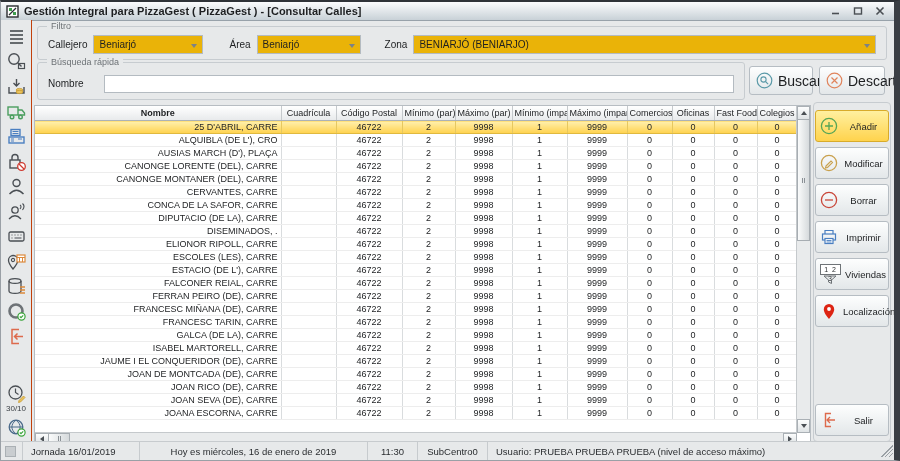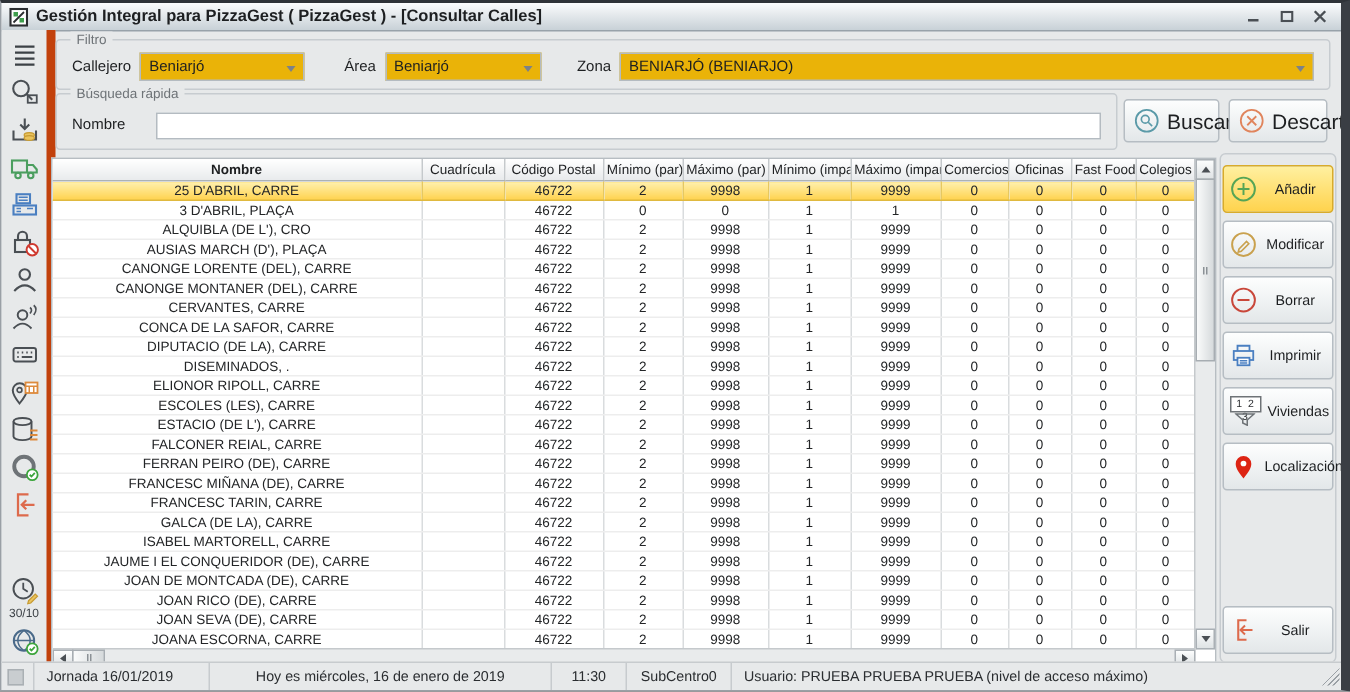--- a/index.html
+++ b/index.html
@@ -8,21 +8,21 @@
     border-top:2px solid #2f3338;border-right:6px solid #3a3e44;border-left:1px solid #9aa0a6;border-bottom:1px solid #9aa0a6;text-decoration:underline;}
   
   .titlebar{position:absolute;left:0;top:0;right:0;height:18px;
     background:linear-gradient(#fbfcfd,#c8d1d7);border-bottom:1px solid #98a2aa;
     display:flex;align-items:center;padding:0 5px;gap:5px;}
   .title{font-size:11px;font-weight:bold;color:#1d1f21;white-space:nowrap;}
   .winbtns{margin-left:auto;display:flex;gap:8px;align-items:center;padding-right:2px;}
   .winbtn{width:14px;height:12px;display:flex;align-items:center;justify-content:center;cursor:default;}
   
   .sidebar{position:absolute;left:0;top:18px;width:30px;bottom:18px;background:#e7e9ea;
-    border-right:6px solid #c2410c;display:flex;flex-direction:column;align-items:center;
+    border-right:1px solid #c2410c;display:flex;flex-direction:column;align-items:center;
     padding:6px 0 4px 0;gap:4px;}
   .sideicon{width:21px;height:21px;flex:0 0 auto;}
   .sideicon svg{width:21px;height:21px;display:block;}
   .side-spacer{flex:1;}
   .clock-label{font-size:8px;color:#3c4146;margin-top:-4px;}
   
   .groupbox{position:absolute;border:1px solid #c7ccd0;border-radius:3px;}
   .grouplabel{position:absolute;top:-6px;left:9px;background:#e7e9ea;padding:0 4px;
     font-size:9px;color:#6e7377;line-height:10px;}
   .filter-row{display:flex;align-items:center;height:100%;padding:3px 10px 0 10px;gap:6px;box-sizing:border-box;}
@@ -45,21 +45,21 @@
   
   .table-wrap{position:absolute;left:33px;top:103px;width:777px;height:340px;
     background:#fff;border:1px solid #b7bdc2;box-sizing:border-box;overflow:hidden;}
   table{border-collapse:collapse;table-layout:fixed;width:762px;font-size:9px;}
   thead th{height:14px;background:linear-gradient(#ffffff,#e8eaec);
     border-right:1px solid #c5c9cc;border-bottom:1px solid #acb2b6;
     font-weight:normal;font-size:9px;color:#1d1f21;padding:0 2px;white-space:nowrap;overflow:hidden;text-align:center;}
   thead th.first{font-weight:bold;}
   td{height:12px;border-right:1px solid #d9dcde;border-bottom:1px solid #ededed;
     padding:0 3px;white-space:nowrap;overflow:hidden;text-align:center;color:#232527;font-size:9px;line-height:12px;}
-  td.name{text-align:center;}
+  td.name{text-align:right;}
   tr.selected td{background:linear-gradient(#fff0ad,#ffd24d);
     border-bottom:1px solid #e0b93f;border-right-color:#e6c860;}
   
   .vscroll{position:absolute;right:0;top:0;bottom:11px;width:13px;background:#e9ebec;border-left:1px solid #c5c9cc;}
   .hscroll{position:absolute;left:0;right:13px;bottom:0;height:11px;background:#e9ebec;border-top:1px solid #c5c9cc;}
   .sb-btn{position:absolute;background:linear-gradient(#fcfdfd,#dfe3e5);border:1px solid #aab0b5;
     display:flex;align-items:center;justify-content:center;}
   .tri-up{width:0;height:0;border-left:3px solid transparent;border-right:3px solid transparent;border-bottom:4px solid #4a4f54;}
   .tri-down{width:0;height:0;border-left:3px solid transparent;border-right:3px solid transparent;border-top:4px solid #4a4f54;}
   .tri-left{width:0;height:0;border-top:3px solid transparent;border-bottom:3px solid transparent;border-right:4px solid #4a4f54;}
@@ -307,33 +307,20 @@
             <td>2</td>
             <td>9998</td>
             <td>1</td>
             <td>9999</td>
             <td>0</td>
             <td>0</td>
             <td>0</td>
             <td>0</td>
           </tr>
           <tr>
-            <td class="name">3 D'ABRIL, PLAÇA</td>
-            <td></td>
-            <td>46722</td>
-            <td>0</td>
-            <td>0</td>
-            <td>1</td>
-            <td>1</td>
-            <td>0</td>
-            <td>0</td>
-            <td>0</td>
-            <td>0</td>
-          </tr>
-          <tr>
             <td class="name">ALQUIBLA (DE L'), CRO</td>
             <td></td>
             <td>46722</td>
             <td>2</td>
             <td>9998</td>
             <td>1</td>
             <td>9999</td>
             <td>0</td>
             <td>0</td>
             <td>0</td>

